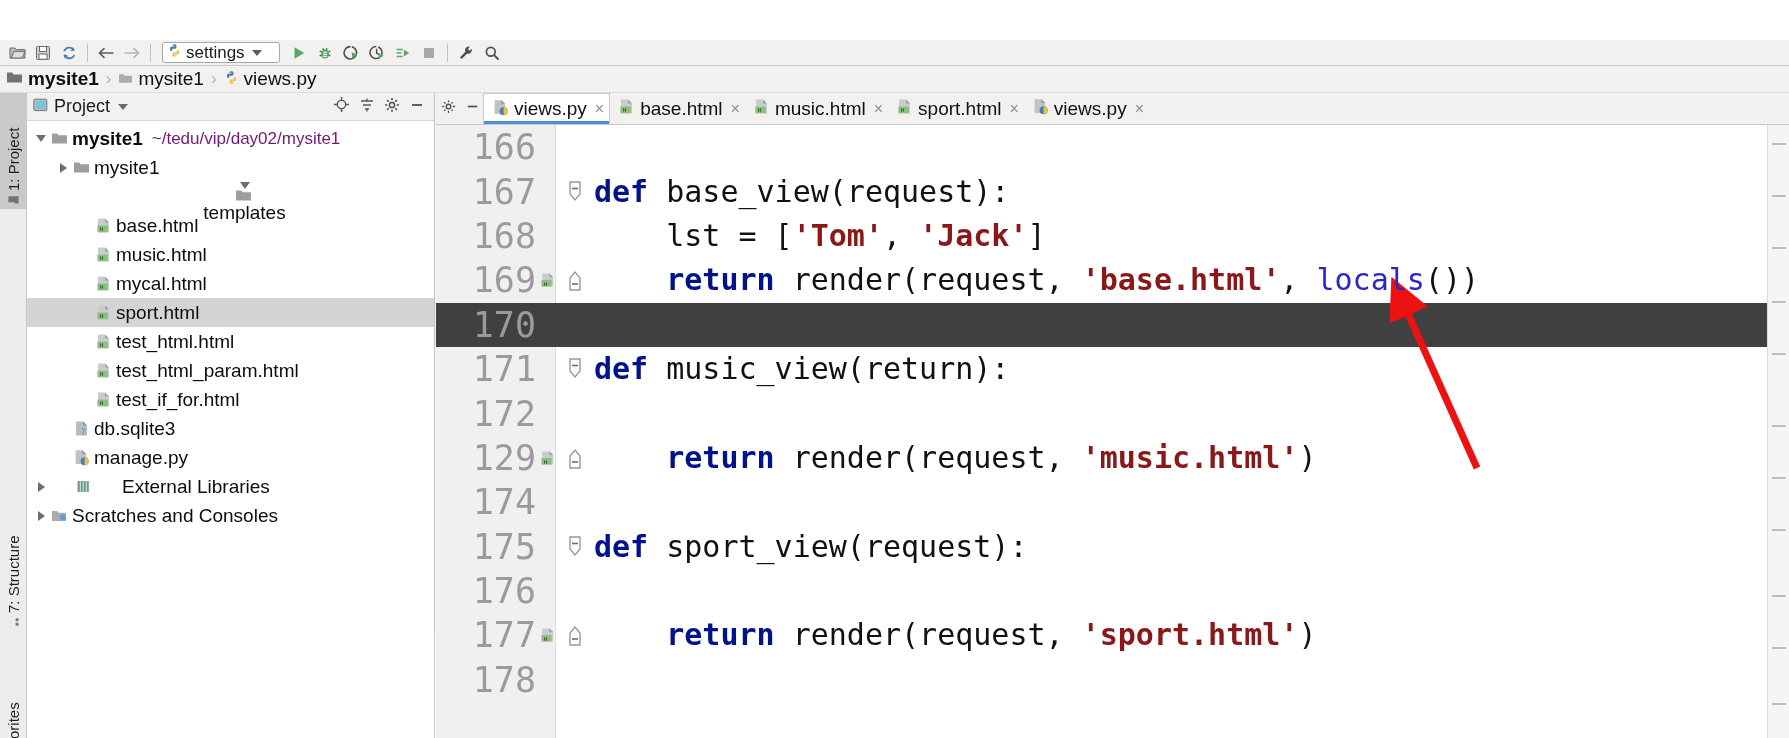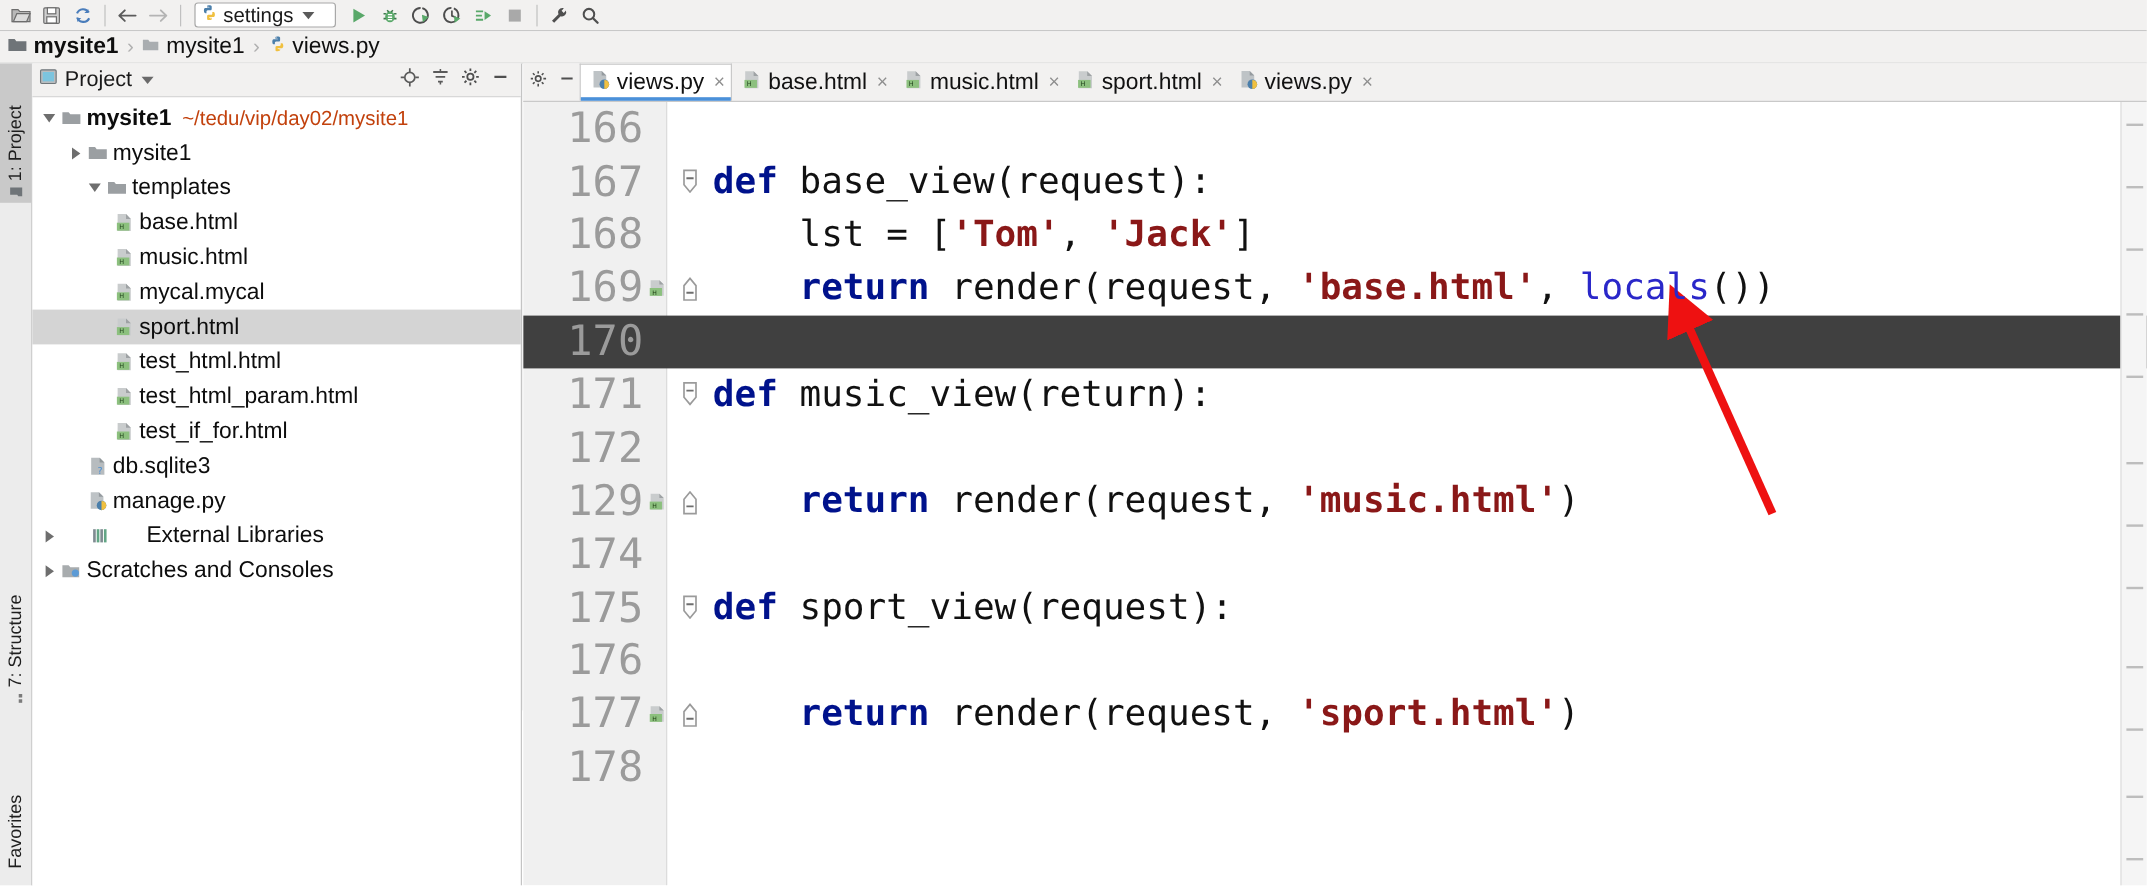--- a/index.html
+++ b/index.html
@@ -6,20 +6,21 @@
     margin: 0; padding: 0;
     width: 1789px; height: 738px;
     overflow: hidden;
     background: #ffffff;
     font-family: "Liberation Sans", sans-serif;
   }
   .app {
     position: relative;
     width: 1789px; height: 592px;
     background: #f2f2f2;
+    margin-top: 40px;
   }
 
   
   .toolbar {
     position: absolute; left: 0; top: 0;
     width: 1789px; height: 26px;
     background: #f2f1f0;
     border-bottom: 1px solid #c8c8c8;
     display: flex; align-items: center;
     padding-left: 4px;
@@ -164,21 +165,21 @@
     width: 20px; flex: 0 0 auto;
     display: flex; align-items: center; justify-content: center;
     margin-right: 3px;
   }
   .node-label {
     font-size: 19px; color: #0d0d0d;
     line-height: 22px;
   }
   .node-label.bold { font-weight: bold; }
   .node-path {
-    font-size: 17px; color: #c2410c;
+    font-size: 17px; color: #701a75;
     margin-left: 9px;
   }
 
   
   .editor-area {
     position: absolute; left: 436px; top: 53px;
     width: 1353px; height: 685px;
     background: #ffffff;
   }
   .tabs-row {
@@ -506,21 +507,21 @@
           <span class="tw">
             <span class="arrow-right"></span>
           </span>
           <span class="node-ico">
             <svg width="17" height="13" viewBox="0 0 17 13">
               <path d="M1 1.6h5.2L7.6 3.3H16V11.4H1z" fill="#9b9fa2"></path>
             </svg>
           </span>
           <span class="node-label">mysite1</span>
         </div>
-        <div class="tree-row" style="padding-left: 44px;">
+        <div class="tree-row" style="padding-left: 28px; flex-direction: column;">
           <span class="tw">
             <span class="arrow-down"></span>
           </span>
           <span class="node-ico">
             <svg width="17" height="13" viewBox="0 0 17 13">
               <path d="M1 1.6h5.2L7.6 3.3H16V11.4H1z" fill="#9b9fa2"></path>
             </svg>
           </span>
           <span class="node-label">templates</span>
         </div>
@@ -551,21 +552,21 @@
         <div class="tree-row" style="padding-left: 50px;">
           <span class="tw"></span>
           <span class="node-ico">
             <svg width="17" height="17" viewBox="0 0 17 17">
               <path d="M3 1.4h7l4 4v10.2H3z" fill="#c9cccd"></path>
               <path d="M10 1.4l4 4h-4z" fill="#9ea2a4"></path>
               <rect x="2.4" y="8.6" width="10.4" height="6.6" fill="#8cc07e"></rect>
               <text x="4.4" y="13.7" font-family="DejaVu Sans, sans-serif" font-size="5.4" fill="#1d3d18">H</text>
             </svg>
           </span>
-          <span class="node-label">mycal.mycal</span>
+          <span class="node-label">mycal.html</span>
         </div>
         <div class="tree-row selected" style="padding-left: 50px;">
           <span class="tw"></span>
           <span class="node-ico">
             <svg width="17" height="17" viewBox="0 0 17 17">
               <path d="M3 1.4h7l4 4v10.2H3z" fill="#c9cccd"></path>
               <path d="M10 1.4l4 4h-4z" fill="#9ea2a4"></path>
               <rect x="2.4" y="8.6" width="10.4" height="6.6" fill="#8cc07e"></rect>
               <text x="4.4" y="13.7" font-family="DejaVu Sans, sans-serif" font-size="5.4" fill="#1d3d18">H</text>
             </svg>

